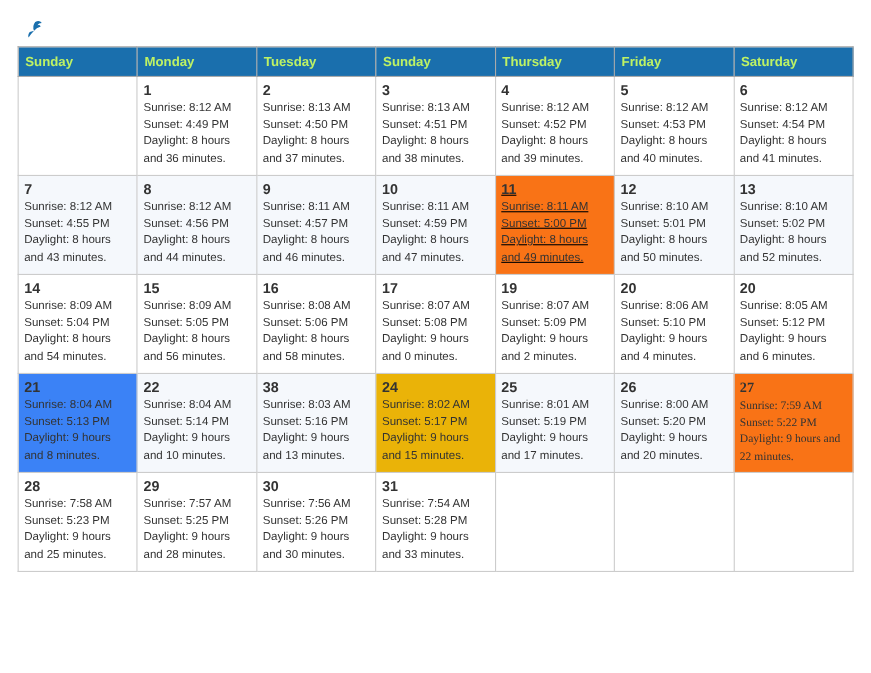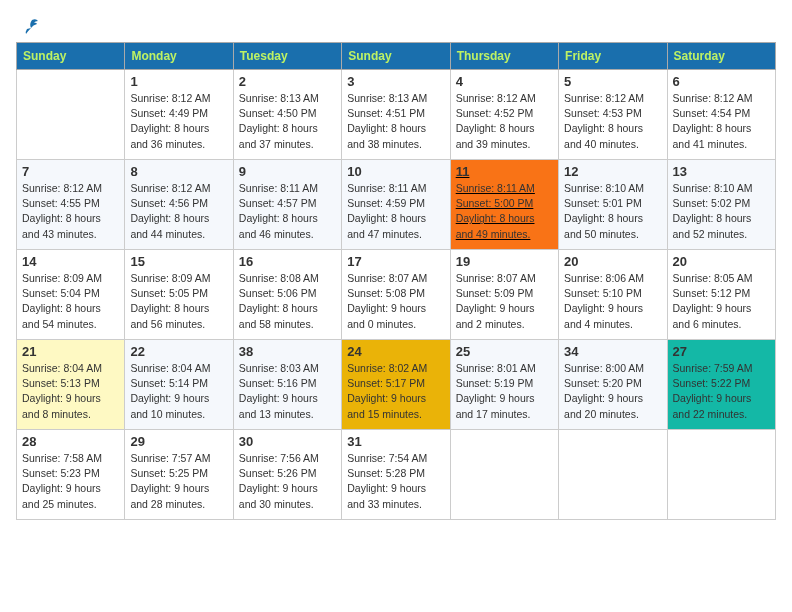--- a/index.html
+++ b/index.html
@@ -191,45 +191,45 @@
         <td>
           <span class="day-number">20</span>
           <div class="day-info">Sunrise: 8:06 AM<br>Sunset: 5:10 PM<br>Daylight: 9 hours and 4 minutes.</div>
         </td>
         <td>
           <span class="day-number">20</span>
           <div class="day-info">Sunrise: 8:05 AM<br>Sunset: 5:12 PM<br>Daylight: 9 hours and 6 minutes.</div>
         </td>
       </tr>
       <tr>
-        <td style="background: #fef9c3;">
+        <td style="background: #3b82f6;">
           <span class="day-number">21</span>
           <div class="day-info">Sunrise: 8:04 AM<br>Sunset: 5:13 PM<br>Daylight: 9 hours and 8 minutes.</div>
         </td>
         <td style="background: rgb(245, 248, 252);">
           <span class="day-number">22</span>
           <div class="day-info">Sunrise: 8:04 AM<br>Sunset: 5:14 PM<br>Daylight: 9 hours and 10 minutes.</div>
         </td>
         <td style="background: rgb(245, 248, 252);">
           <span class="day-number">38</span>
           <div class="day-info">Sunrise: 8:03 AM<br>Sunset: 5:16 PM<br>Daylight: 9 hours and 13 minutes.</div>
         </td>
         <td style="background: #eab308;">
           <span class="day-number">24</span>
           <div class="day-info">Sunrise: 8:02 AM<br>Sunset: 5:17 PM<br>Daylight: 9 hours and 15 minutes.</div>
         </td>
         <td style="background: rgb(245, 248, 252);">
           <span class="day-number">25</span>
           <div class="day-info">Sunrise: 8:01 AM<br>Sunset: 5:19 PM<br>Daylight: 9 hours and 17 minutes.</div>
         </td>
         <td style="background: rgb(245, 248, 252);">
-          <span class="day-number">34</span>
+          <span class="day-number">26</span>
           <div class="day-info">Sunrise: 8:00 AM<br>Sunset: 5:20 PM<br>Daylight: 9 hours and 20 minutes.</div>
         </td>
-        <td style="background: #14b8a6;">
+        <td style="background: #f97316; font-family: Liberation Serif, serif;">
           <span class="day-number">27</span>
           <div class="day-info">Sunrise: 7:59 AM<br>Sunset: 5:22 PM<br>Daylight: 9 hours and 22 minutes.</div>
         </td>
       </tr>
       <tr>
         <td>
           <span class="day-number">28</span>
           <div class="day-info">Sunrise: 7:58 AM<br>Sunset: 5:23 PM<br>Daylight: 9 hours and 25 minutes.</div>
         </td>
         <td>

